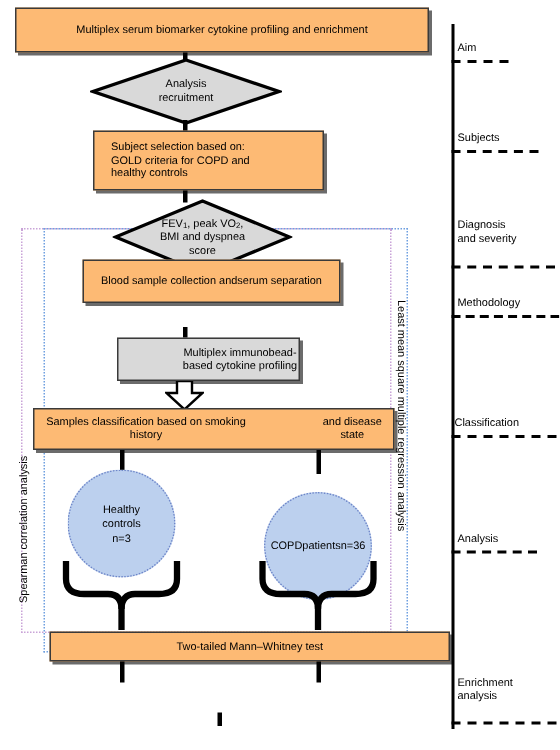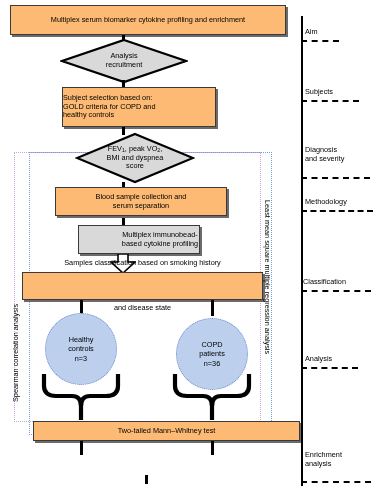--- a/index.html
+++ b/index.html
@@ -154,73 +154,73 @@
       <polygon points="64,2 126,23 64,44 2,23" fill="#d9d9d9" stroke="#000" stroke-width="2.2"></polygon>
     </svg>
     <div class="diamond-label" style="flex-direction:column;">
       <span>Analysis</span>
       <span>recruitment</span>
     </div>
   </div>
 
   <div class="vline" style="left:122px;top:80px;height:8px;"></div>
 
-  <div class="node rect shadowed" style="left:62px;top:87px;width:154px;height:40px;flex-direction:column;align-items:flex-start;justify-content:center;padding-left:0;text-align:left;">
+  <div class="node rect shadowed" style="left:62px;top:87px;width:154px;height:40px;flex-direction:column;align-items:flex-start;justify-content:center;padding-left:11px;text-align:left;">
     <span>Subject selection based on:</span>
     <span>GOLD criteria for COPD and</span>
     <span>healthy controls</span>
   </div>
 
   <div class="vline" style="left:122px;top:127px;height:8px;"></div>
 
   <div class="diamond-wrap" style="left:75px;top:132px;width:120px;height:52px;">
     <svg width="120" height="52" viewBox="0 0 120 52">
       <polygon points="60,2 118,26 60,50 2,26" fill="#d9d9d9" stroke="#000" stroke-width="2.2"></polygon>
     </svg>
     <div class="diamond-label" style="flex-direction:column;">
       <span>FEV<sub>1</sub>, peak VO<sub>2</sub>,</span>
       <span>BMI and dyspnea</span>
       <span>score</span>
     </div>
   </div>
 
   <div class="vline" style="left:122px;top:182px;height:8px;"></div>
 
-  <div class="node rect shadowed" style="left:55px;top:187px;width:172px;height:29px;flex-direction:column;align-items:center;">
+  <div class="node rect shadowed" style="left:55px;top:173px;width:172px;height:29px;flex-direction:row;align-items:center;">
     <span>Blood sample collection and</span>
     <span>serum separation</span>
   </div>
 
   <div class="vline" style="left:122px;top:218px;height:8px;"></div>
 
   <div class="node rect shadowed grey" style="left:78px;top:225px;width:122px;height:29px;flex-direction:column;">
     <span>Multiplex immunobead-</span>
     <span>based cytokine profiling</span>
   </div>
 
   <div class="fatarrow" style="left:110px;top:254px;">
     <svg width="26" height="20" viewBox="0 0 26 20">
       <polygon points="8,0 18,0 18,8 25,8 13,19 1,8 8,8" fill="#ffffff" stroke="#000" stroke-width="1.6" stroke-linejoin="miter"></polygon>
     </svg>
   </div>
 
-  <div class="node rect shadowed" style="left:22px;top:272px;width:241px;height:28px;flex-direction:column;gap:36px;">
+  <div class="node rect shadowed" style="left:22px;top:272px;width:241px;height:28px;flex-direction:row;gap:36px;">
     <span>Samples classification based on smoking history</span>
     <span>and disease state</span>
   </div>
 
   <div class="vline" style="left:80px;top:300px;height:16px;"></div>
   <div class="vline" style="left:211px;top:300px;height:16px;"></div>
 
   <div class="circle" style="left:45px;top:313px;width:72px;height:72px;flex-direction:column;">
     <span>Healthy</span>
     <span>controls</span>
     <span>n=3</span>
   </div>
-  <div class="circle" style="left:176px;top:318px;width:72px;height:72px;flex-direction:column;">
+  <div class="circle" style="left:176px;top:328px;width:72px;height:72px;">
     <span>COPD</span>
     <span>patients</span>
     <span>n=36</span>
   </div>
 
   <div class="brace" style="left:38px;top:374px;">
     <svg width="86" height="48" viewBox="0 0 86 48">
       <path d="M6,0 L6,12 Q6,22 18,22 L34,22 Q43,22 43,32 Q43,22 52,22 L68,22 Q80,22 80,12 L80,0" fill="none" stroke="#000" stroke-width="4.2" stroke-linecap="butt"></path>
       <path d="M43,30 L43,46" fill="none" stroke="#000" stroke-width="4.2"></path>
     </svg>

